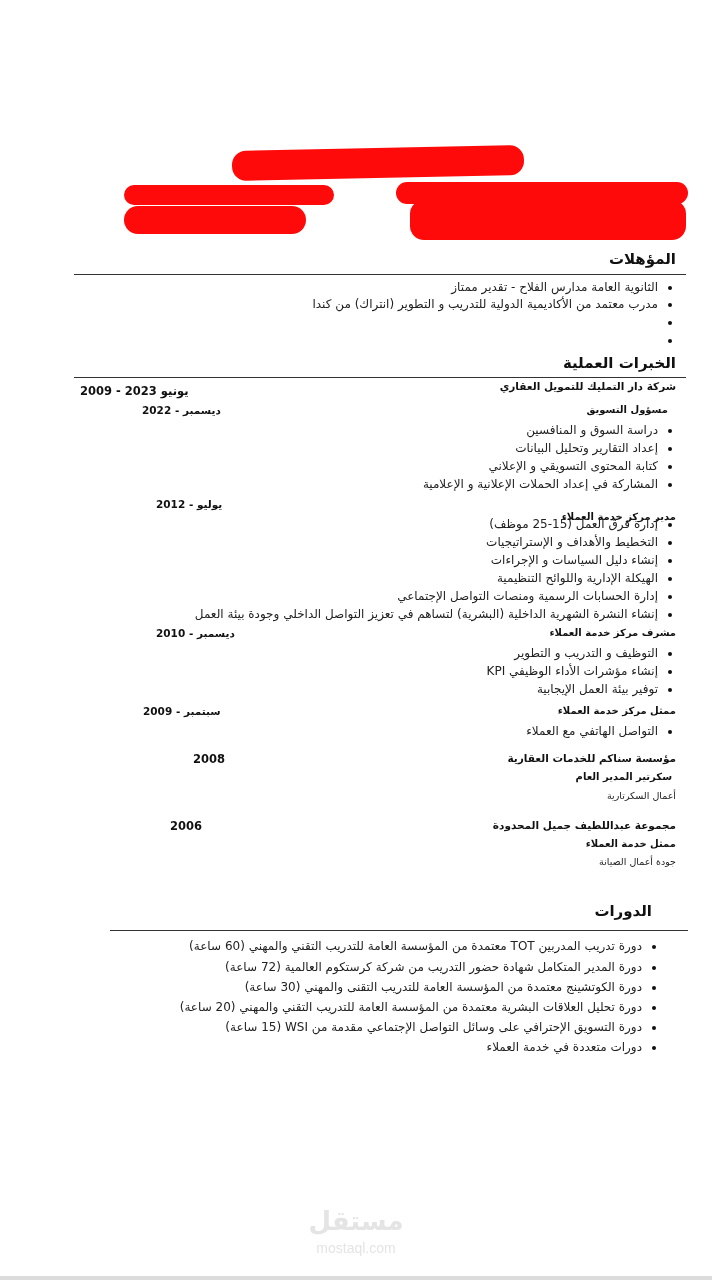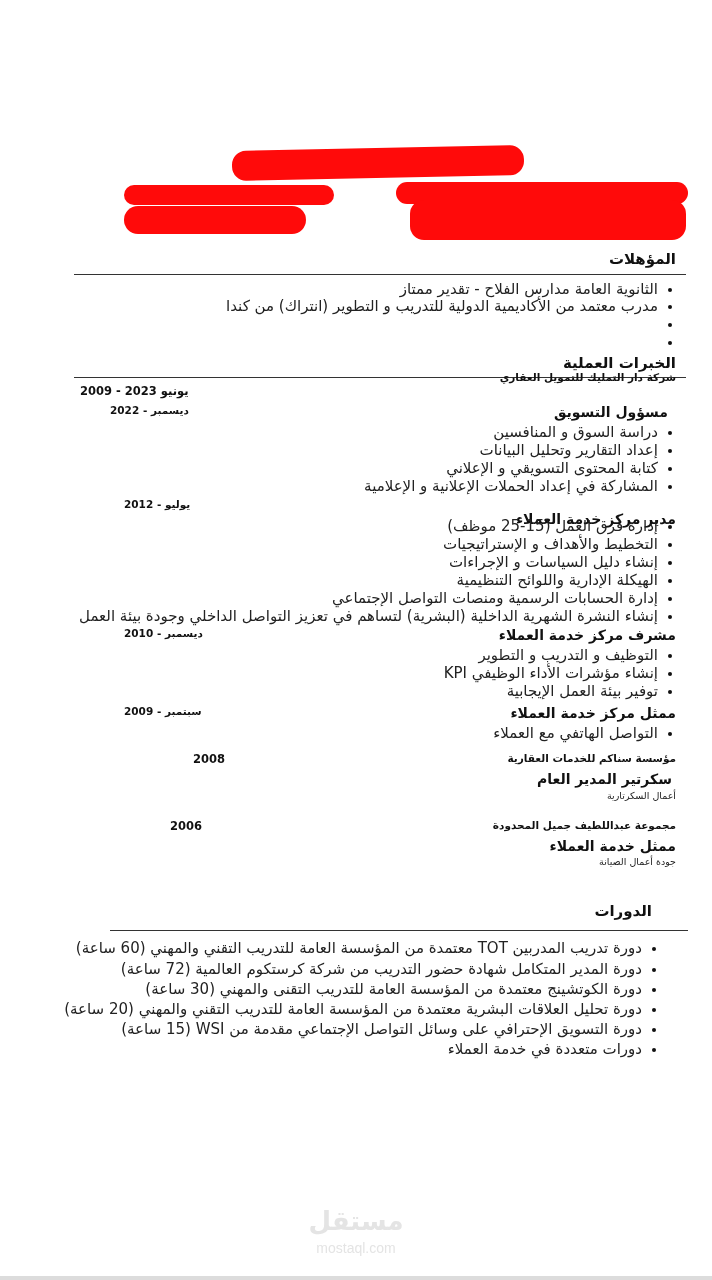--- a/index.html
+++ b/index.html
@@ -4,29 +4,29 @@
 <style>
   html, body { margin:0; padding:0; }
   body {
     width:712px; height:1280px; background:#ffffff; position:relative; overflow:hidden;
     font-family:"DejaVu Sans", sans-serif; color:#1a1a1a;
   }
   .redact { position:absolute; background:#ff0a0a; border-radius:14px; }
   .abs { position:absolute; direction:rtl; white-space:nowrap;text-align:center; }
   .h2 { font-size:15px; font-weight:bold; color:#111; }
   .rule { position:absolute; height:1px; background:#333; }
-  .item { font-size:15px; color:#222; }
+  .item { font-size:12px; color:#222; }
   .item::after { content:""; }
   .bullet { display:inline-block; width:4px; height:4px; border-radius:50%; background:#111; margin-left:10px; vertical-align:middle; }
   .company { font-size:10.5px; font-weight:bold; color:#111; }
-  .role { font-size:14px; font-weight:bold; color:#111; }
+  .role { font-size:10px; font-weight:bold; color:#111; }
   .plain { font-size:9.5px; color:#222; }
   .date { position:absolute; direction:ltr; white-space:nowrap; font-weight:bold; color:#111; }
   .date-lg { font-size:11.5px; }
-  .date-sm { font-size:10.5px; }
+  .date-sm { font-size:10.5px;margin-left:32px; }
   .wm { position:absolute; color:#e4e4e4; text-align:center; }
   .bottom-bar { position:absolute; left:0; top:1276px; width:712px; height:4px; background:#dcdcdc; }
 </style>
 </head>
 <body>
 
 <div class="redact" style="left:232px;top:148px;width:292px;height:30px;transform:rotate(-1.2deg);"></div>
 <div class="redact" style="left:124px;top:185px;width:210px;height:20px;"></div>
 <div class="redact" style="left:124px;top:206px;width:182px;height:28px;"></div>
 <div class="redact" style="left:396px;top:182px;width:292px;height:22px;"></div>
@@ -35,21 +35,21 @@
 <div class="abs h2" style="right:36px;top:250px;">المؤهلات</div>
 <div class="rule" style="left:74px;top:274px;width:612px;"></div>
 <div class="abs item" style="right:40px;top:280px;"><span class="bullet"></span><span>الثانوية العامة مدارس الفلاح - تقدير ممتاز</span></div>
 <div class="abs item" style="right:40px;top:297px;"><span class="bullet"></span><span>مدرب معتمد من الأكاديمية الدولية للتدريب و التطوير (انتراك) من كندا</span></div>
 <div class="abs item" style="right:40px;top:315px;"><span class="bullet"></span></div>
 <div class="abs item" style="right:40px;top:333px;"><span class="bullet"></span></div>
 
 <div class="abs h2" style="right:36px;top:354px;">الخبرات العملية</div>
 <div class="rule" style="left:74px;top:377px;width:612px;"></div>
 
-<div class="abs company" style="right:36px;top:371px;">شركة دار التمليك للتمويل العقاري</div>
+<div class="abs company" style="right:36px;top:380px;">شركة دار التمليك للتمويل العقاري</div>
 <div class="date date-lg" style="left:80px;top:384px;">2009 - 2023 يونيو</div>
 
 <div class="abs role" style="right:44px;top:404px;">مسؤول التسويق</div>
 <div class="date date-sm" style="left:110px;top:404px;">ديسمبر - 2022</div>
 <div class="abs item" style="right:40px;top:423px;"><span class="bullet"></span><span>دراسة السوق و المنافسين</span></div>
 <div class="abs item" style="right:40px;top:441px;"><span class="bullet"></span><span>إعداد التقارير وتحليل البيانات</span></div>
 <div class="abs item" style="right:40px;top:459px;"><span class="bullet"></span><span>كتابة المحتوى التسويقي و الإعلاني</span></div>
 <div class="abs item" style="right:40px;top:477px;"><span class="bullet"></span><span>المشاركة في إعداد الحملات الإعلانية و الإعلامية</span></div>
 
 <div class="abs role" style="right:36px;top:511px;">مدير مركز خدمة العملاء</div>
@@ -61,21 +61,21 @@
 <div class="abs item" style="right:40px;top:589px;"><span class="bullet"></span><span>إدارة الحسابات الرسمية ومنصات التواصل الإجتماعي</span></div>
 <div class="abs item" style="right:40px;top:607px;"><span class="bullet"></span><span>إنشاء النشرة الشهرية الداخلية (البشرية) لتساهم في تعزيز التواصل الداخلي وجودة بيئة العمل</span></div>
 
 <div class="abs role" style="right:36px;top:627px;">مشرف مركز خدمة العملاء</div>
 <div class="date date-sm" style="left:124px;top:627px;">ديسمبر - 2010</div>
 <div class="abs item" style="right:40px;top:646px;"><span class="bullet"></span><span>التوظيف و التدريب و التطوير</span></div>
 <div class="abs item" style="right:40px;top:664px;"><span class="bullet"></span><span>إنشاء مؤشرات الأداء الوظيفي KPI</span></div>
 <div class="abs item" style="right:40px;top:682px;"><span class="bullet"></span><span>توفير بيئة العمل الإيجابية</span></div>
 
 <div class="abs role" style="right:36px;top:705px;">ممثل مركز خدمة العملاء</div>
-<div class="date date-sm" style="left:124px;top:705px;">سبتمبر - 2009</div>
+<div class="date date-sm" style="left:111px;top:705px;">سبتمبر - 2009</div>
 <div class="abs item" style="right:40px;top:724px;"><span class="bullet"></span><span>التواصل الهاتفي مع العملاء</span></div>
 
 <div class="abs company" style="right:36px;top:752px;">مؤسسة سناكم للخدمات العقارية</div>
 <div class="date date-lg" style="left:162px;top:752px;margin-left:31px;">2008</div>
 <div class="abs role" style="right:40px;top:771px;">سكرتير المدير العام</div>
 <div class="abs plain" style="right:36px;top:790px;">أعمال السكرتارية</div>
 
 <div class="abs company" style="right:36px;top:819px;">مجموعة عبداللطيف جميل المحدودة</div>
 <div class="date date-lg" style="left:170px;top:819px;">2006</div>
 <div class="abs role" style="right:36px;top:838px;">ممثل خدمة العملاء</div>

